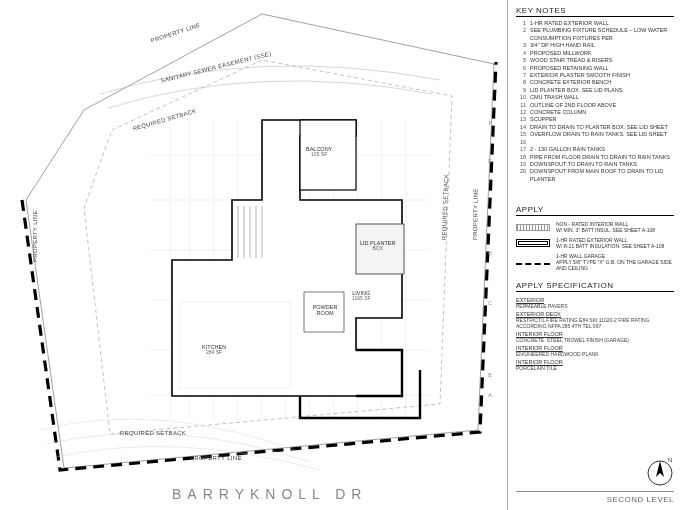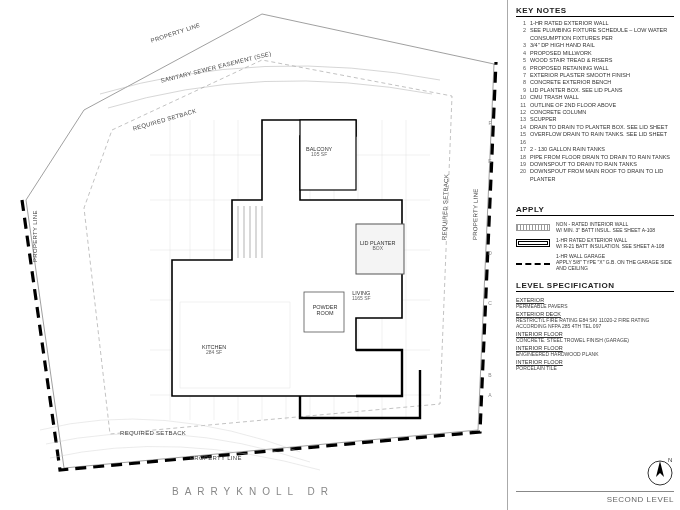--- a/index.html
+++ b/index.html
@@ -5,24 +5,24 @@
   * { box-sizing: border-box; margin: 0; padding: 0; }
   html, body { width: 680px; height: 510px; font-family: Arial, Helvetica, sans-serif; background: #fff; overflow: hidden; }
   .page { display: flex; width: 680px; height: 510px; }
   .canvas { position: relative; width: 508px; height: 510px; background: #fff; border-right: 1px solid #aaa; }
   .canvas svg { position: absolute; top: 0; left: 0; }
   .label { position: absolute; font-size: 6px; color: #444; letter-spacing: .3px; white-space: nowrap; }
   .label.rot { transform-origin: 0 0; }
   .room { position: absolute; font-size: 5.5px; color: #333; text-align: center; line-height: 1.1; }
   .room .sf { font-size: 5px; color: #666; }
   .axis { position: absolute; font-size: 5px; color: #888; width: 8px; text-align: center; }
-  .street { position: absolute; font-size: 10px; letter-spacing: 6px; color: #888; }
+  .street { position: absolute; font-size: 14px; letter-spacing: 6px; color: #888; }
   .title { position: absolute; font-size: 8px; color: #666; letter-spacing: .5px; }
   .sidebar { width: 172px; height: 510px; padding: 6px 6px 6px 8px; display: flex; flex-direction: column; font-size: 5.5px; color: #333; }
-  .sidebar h3 { font-size: 8px; font-weight: bold; letter-spacing: .5px; color: #222; border-bottom: 1px solid #000; padding-bottom: 1px; margin-bottom: 3px; }
+  .sidebar h3 { font-size: 8px; font-weight: normal; letter-spacing: .5px; color: #222; border-bottom: 1px solid #000; padding-bottom: 1px; margin-bottom: 3px; }
   .kn-row { display: flex; gap: 4px; line-height: 1.35; }
   .kn-num { width: 10px; text-align: right; color: #555; }
   .kn-txt { flex: 1; }
   .legend-row { display: flex; align-items: center; gap: 6px; margin: 2px 0; }
   .swatch { width: 34px; height: 7px; flex: 0 0 34px; }
   .sw-interior { background: repeating-linear-gradient(90deg,#999 0 1px,#fff 1px 3px); border: 0.5px solid #999; }
   .sw-exterior { background: #fff; border: 1px solid #000; box-shadow: inset 0 0 0 1px #fff, inset 0 0 0 2px #000; height: 8px; }
   .sw-garage  { border-top: 2px dashed #000; height: 0; margin-top: 3px; }
   .legend-txt { font-size: 5px; line-height: 1.2; }
   .fs-item { margin: 2px 0; }
@@ -267,21 +267,21 @@
     </div>
     <div class="legend-row">
       <div class="swatch sw-garage"></div>
       <div class="legend-txt">
         <div>1-HR WALL GARAGE</div>
         <div>APPLY 5/8" TYPE "X" G.B. ON THE GARAGE SIDE AND CEILING</div>
       </div>
     </div>
 
     <div style="height:8px"></div>
-    <h3>LEVEL SPECIFICATION</h3>
+    <h3>APPLY SPECIFICATION</h3>
     <div id="fs">
         <div class="fs-item">
           <div class="t">EXTERIOR</div>
           <div class="d">PERMEABLE PAVERS</div>
         </div>
         <div class="fs-item">
           <div class="t">EXTERIOR DECK</div>
           <div class="d">RESTRICT/L FIRE RATING E84 SKI 11020-2 FIRE RATING ACCORDING NFPA 285 4TH TEL 097</div>
         </div>
         <div class="fs-item">

